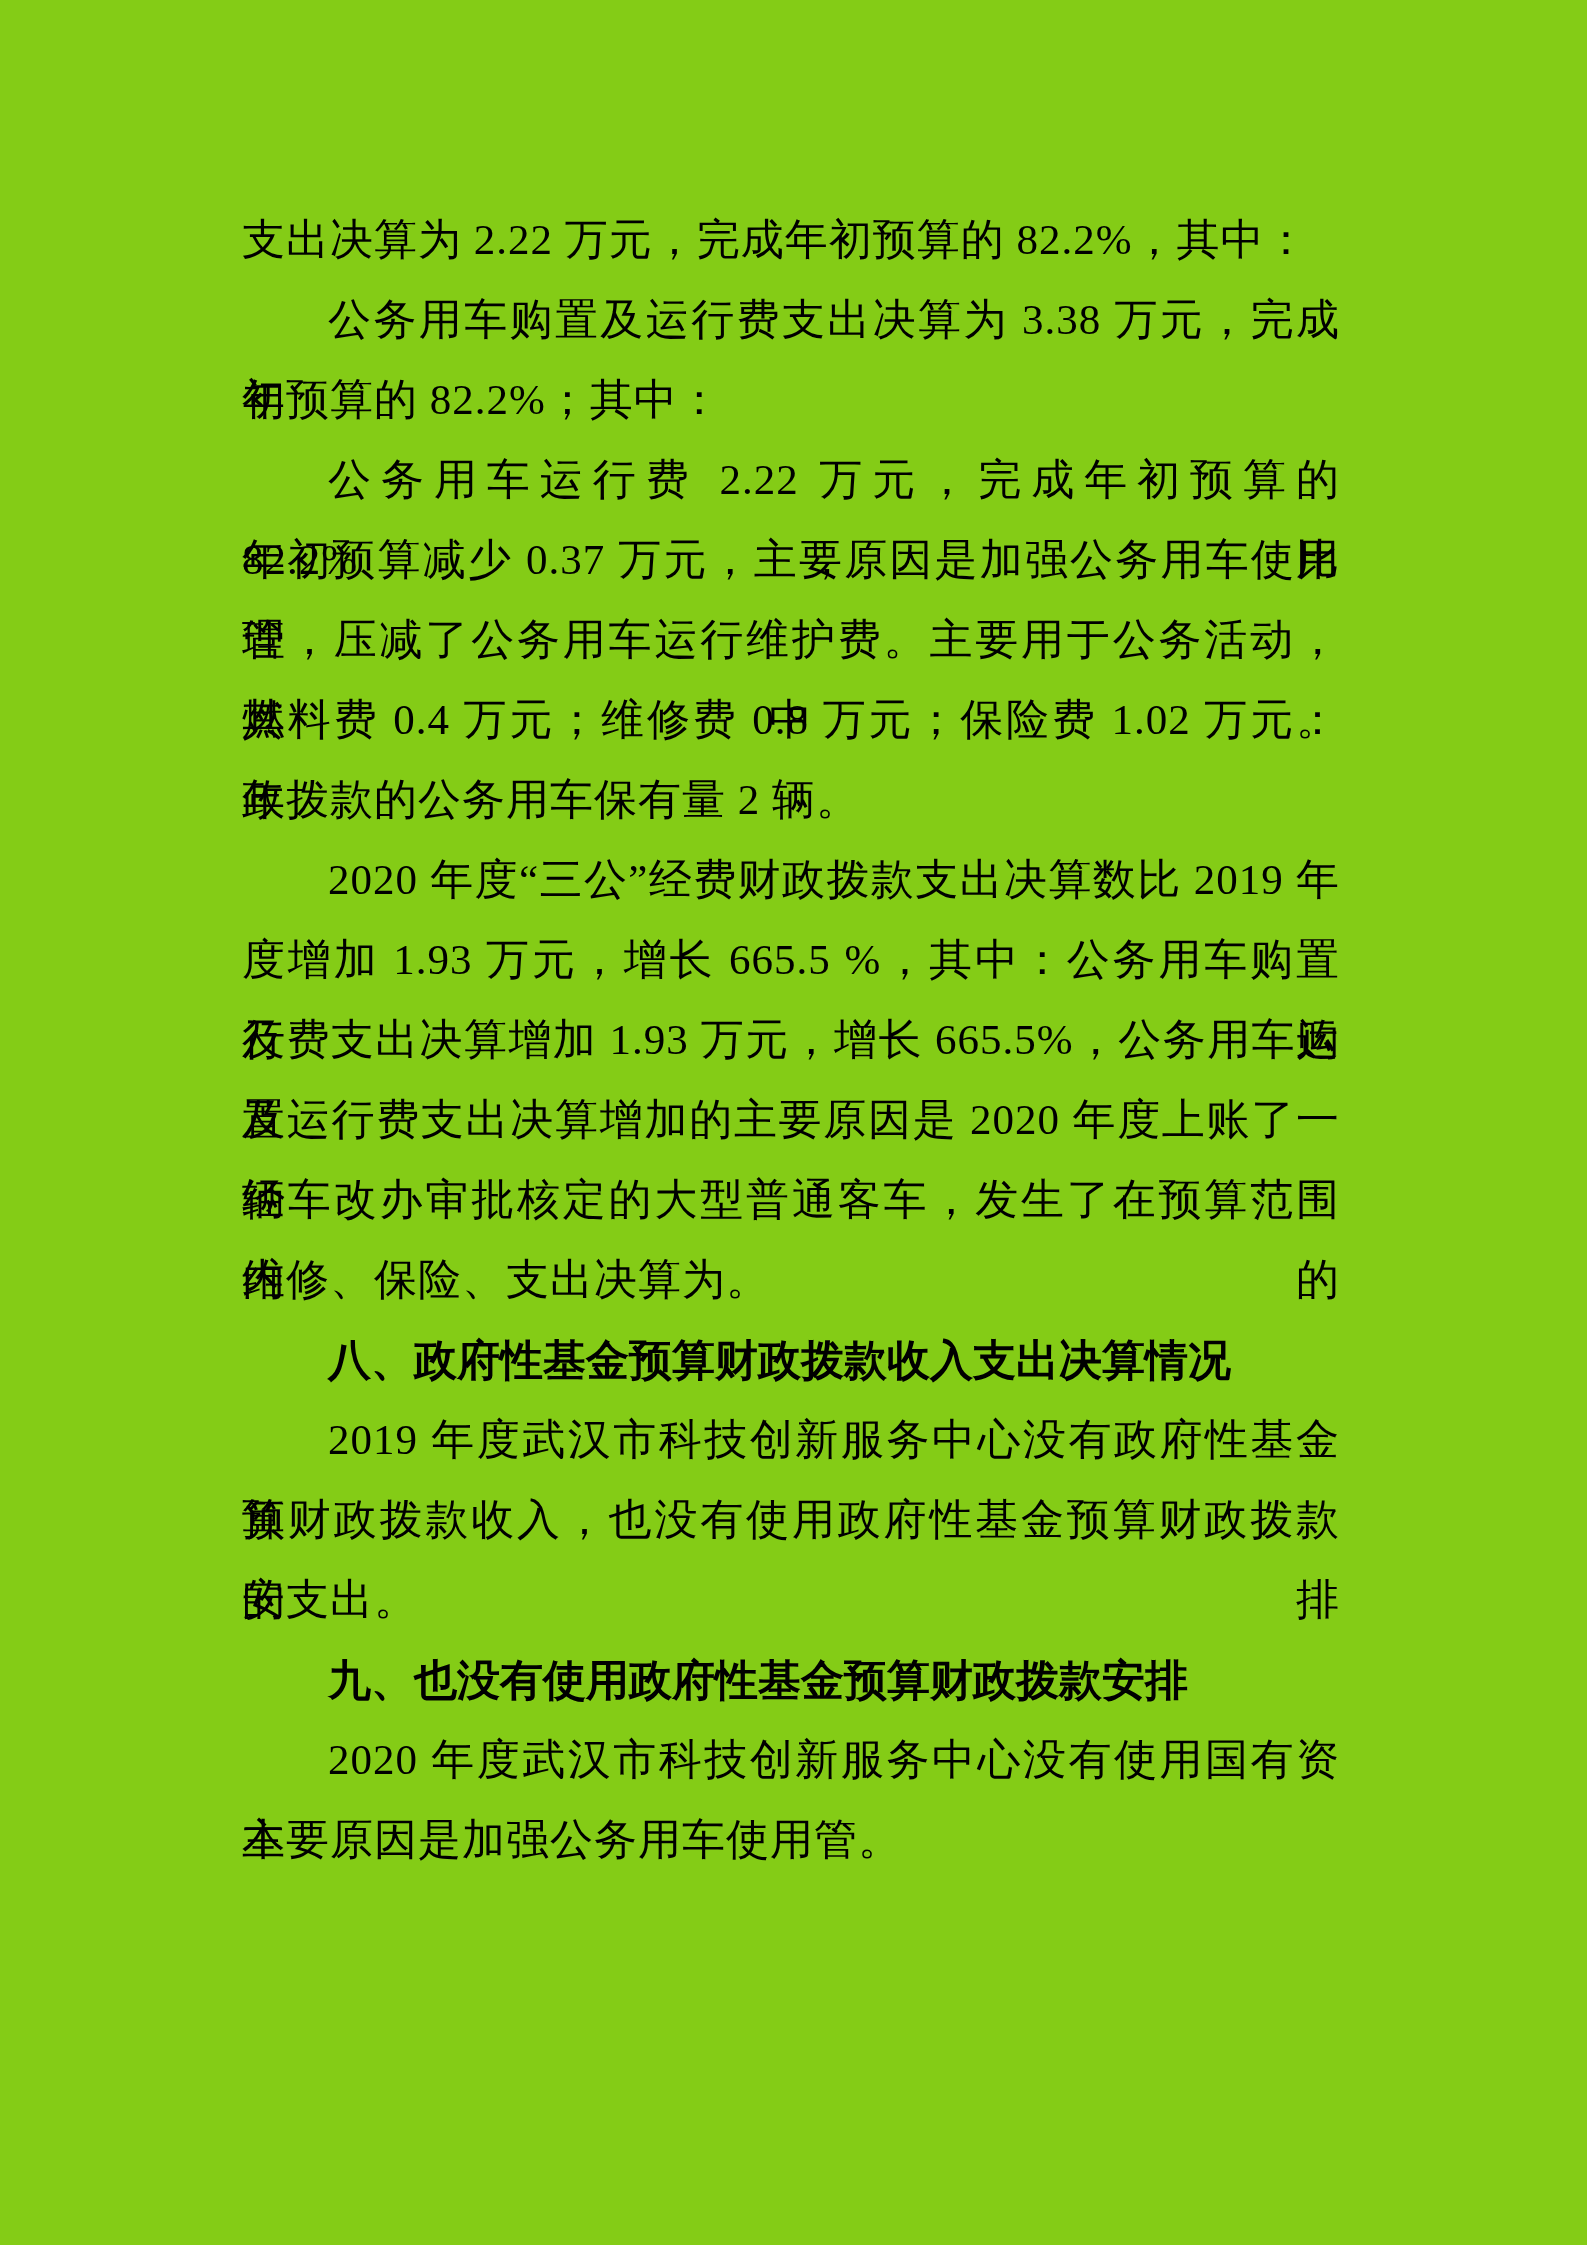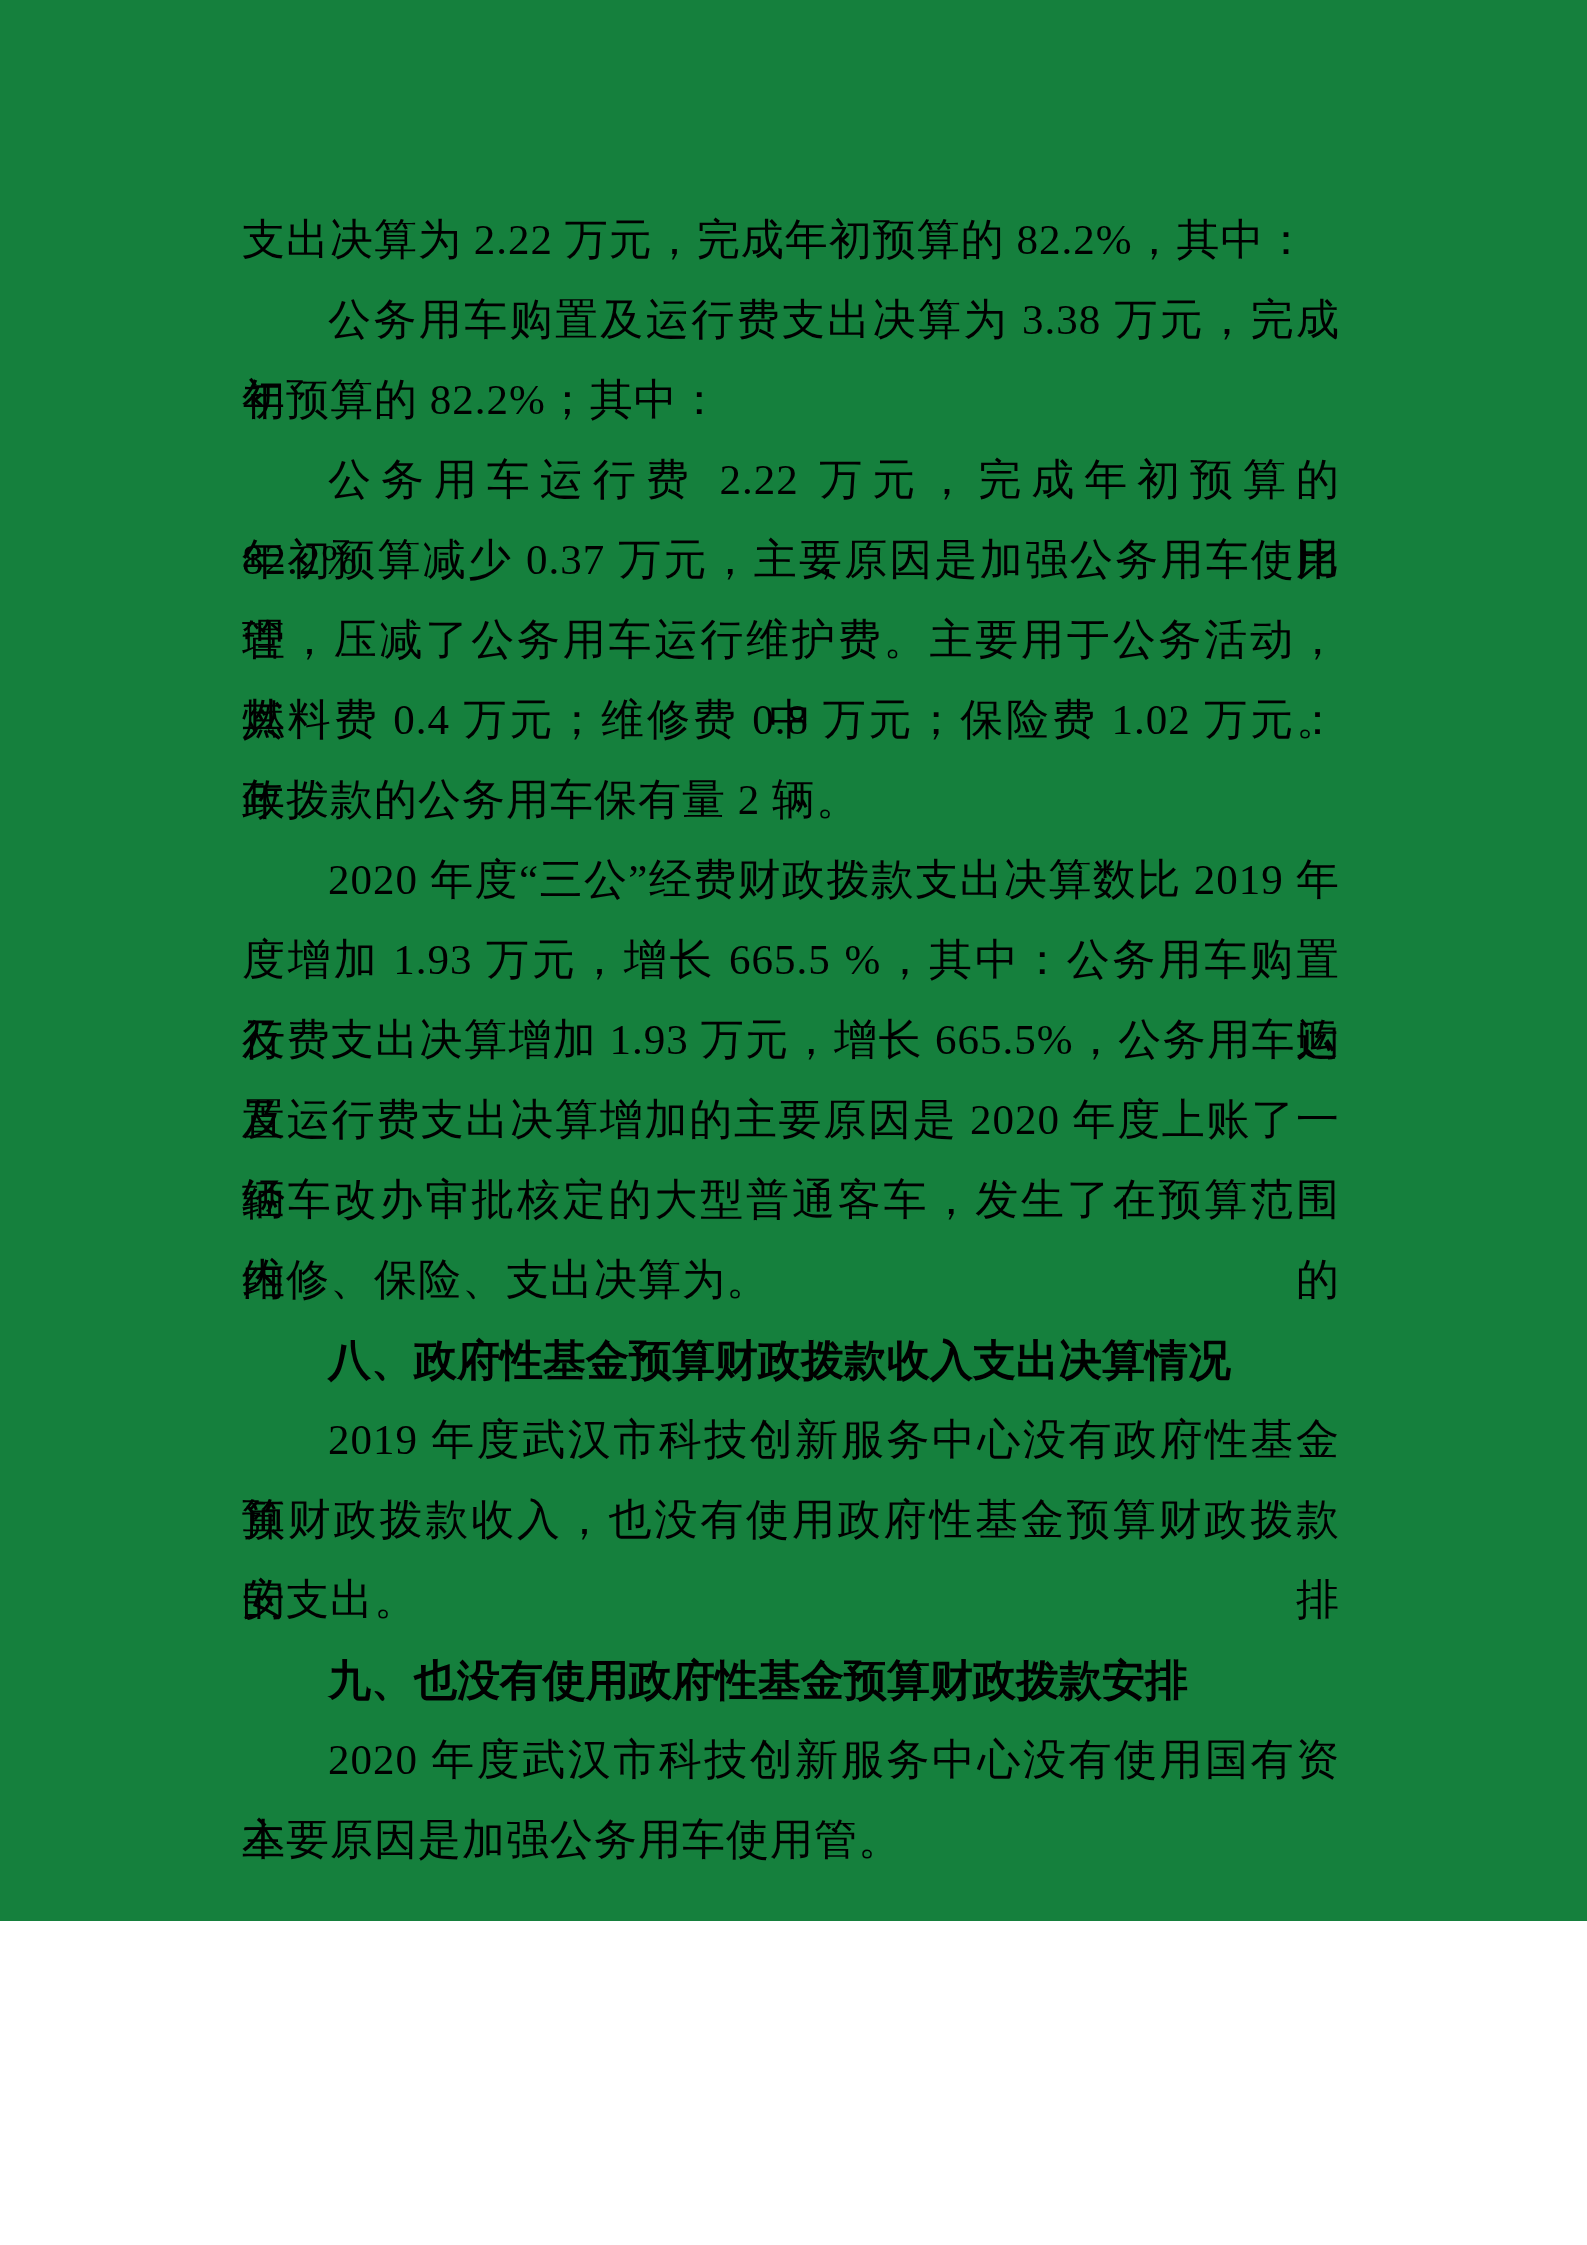--- a/index.html
+++ b/index.html
@@ -3,22 +3,22 @@
 <meta charset="utf-8">
 <style>
   html, body {
     margin: 0;
     padding: 0;
     background: #ffffff;
   }
   .page {
     position: relative;
     width: 1587px;
-    height: 1921px;
-    background: #15803d;
+    height: 2245px;
+    background: #84cc16;
     overflow: hidden;
   }
   .content {
     position: absolute;
     left: 242px;
     top: 200px;
     width: 1098px;
   }
   .line {
     font-family: "Liberation Serif", "DejaVu Serif", serif;

